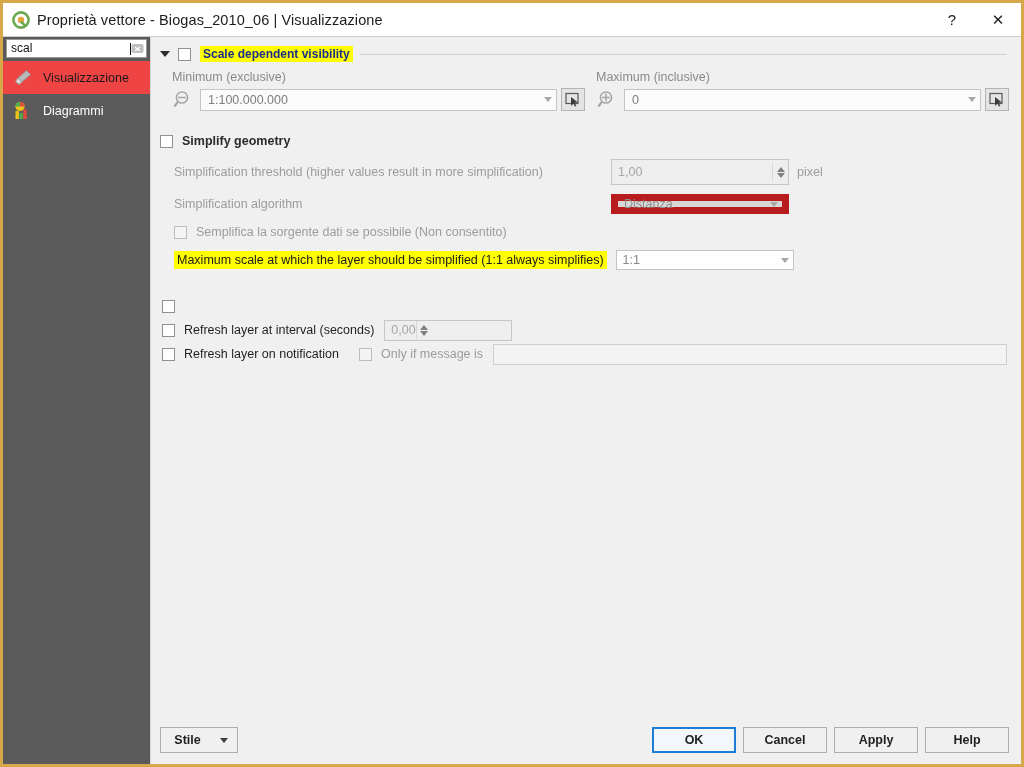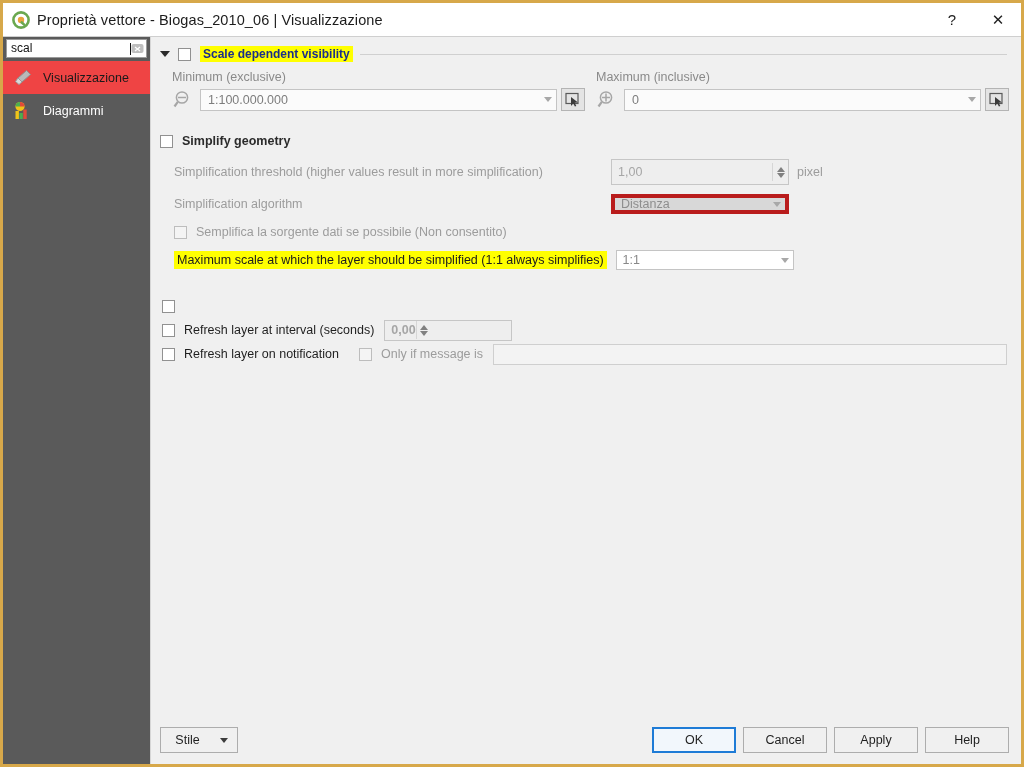--- a/index.html
+++ b/index.html
@@ -297,21 +297,21 @@
     display: block; width: 0; height: 0;
     border-left: 4px solid transparent;
     border-right: 4px solid transparent;
   }
   .spin-arrows i.up { border-bottom: 5px solid #808080; margin-bottom: 1px; }
   .spin-arrows i.dn { border-top: 5px solid #808080; }
   .unit { color: #9c9c9c; font-size: 12.5px; margin-left: 8px; }
   .combo-dis {
     width: 178px; height: 20px;
     background: #d8d8d8;
-    border: 4px solid #b91c1c;
+    border: 7px solid #b91c1c;
     box-sizing: border-box;
     display: flex; align-items: center;
     padding: 0 4px 0 6px;
     color: #8e8e8e;
     font-size: 12.5px;
     flex: none;
   }
   .combo-dis .val { flex: 1; }
 
   .simp-cb-row {
@@ -369,41 +369,41 @@
     width: 128px; height: 21px;
     background: #eeeeee;
     border: 1px solid #c6c6c6;
     box-sizing: border-box;
     display: flex; align-items: center;
     padding-left: 6px;
     color: #a6a6a6;
     font-size: 12.5px;
     margin-left: 10px;
     flex: none;
-    font-weight: bold;
   }
   .msg-input {
     flex: 1;
     height: 21px;
     background: #f3f3f3;
     border: 1px solid #cfcfcf;
     box-sizing: border-box;
     margin-left: 10px;
     margin-right: 2px;
   }
 
   
   .btnbar {
     height: 48px;
     min-height: 48px;
     display: flex;
     align-items: center;
     padding: 0 12px 0 9px;
     box-sizing: border-box;
     background: #f0f0f0;
+    font-weight: bold;
   }
   .btn {
     height: 26px;
     min-width: 84px;
     background: #f0f0f0;
     border: 1px solid #adadad;
     box-sizing: border-box;
     display: flex;
     align-items: center;
     justify-content: center;

